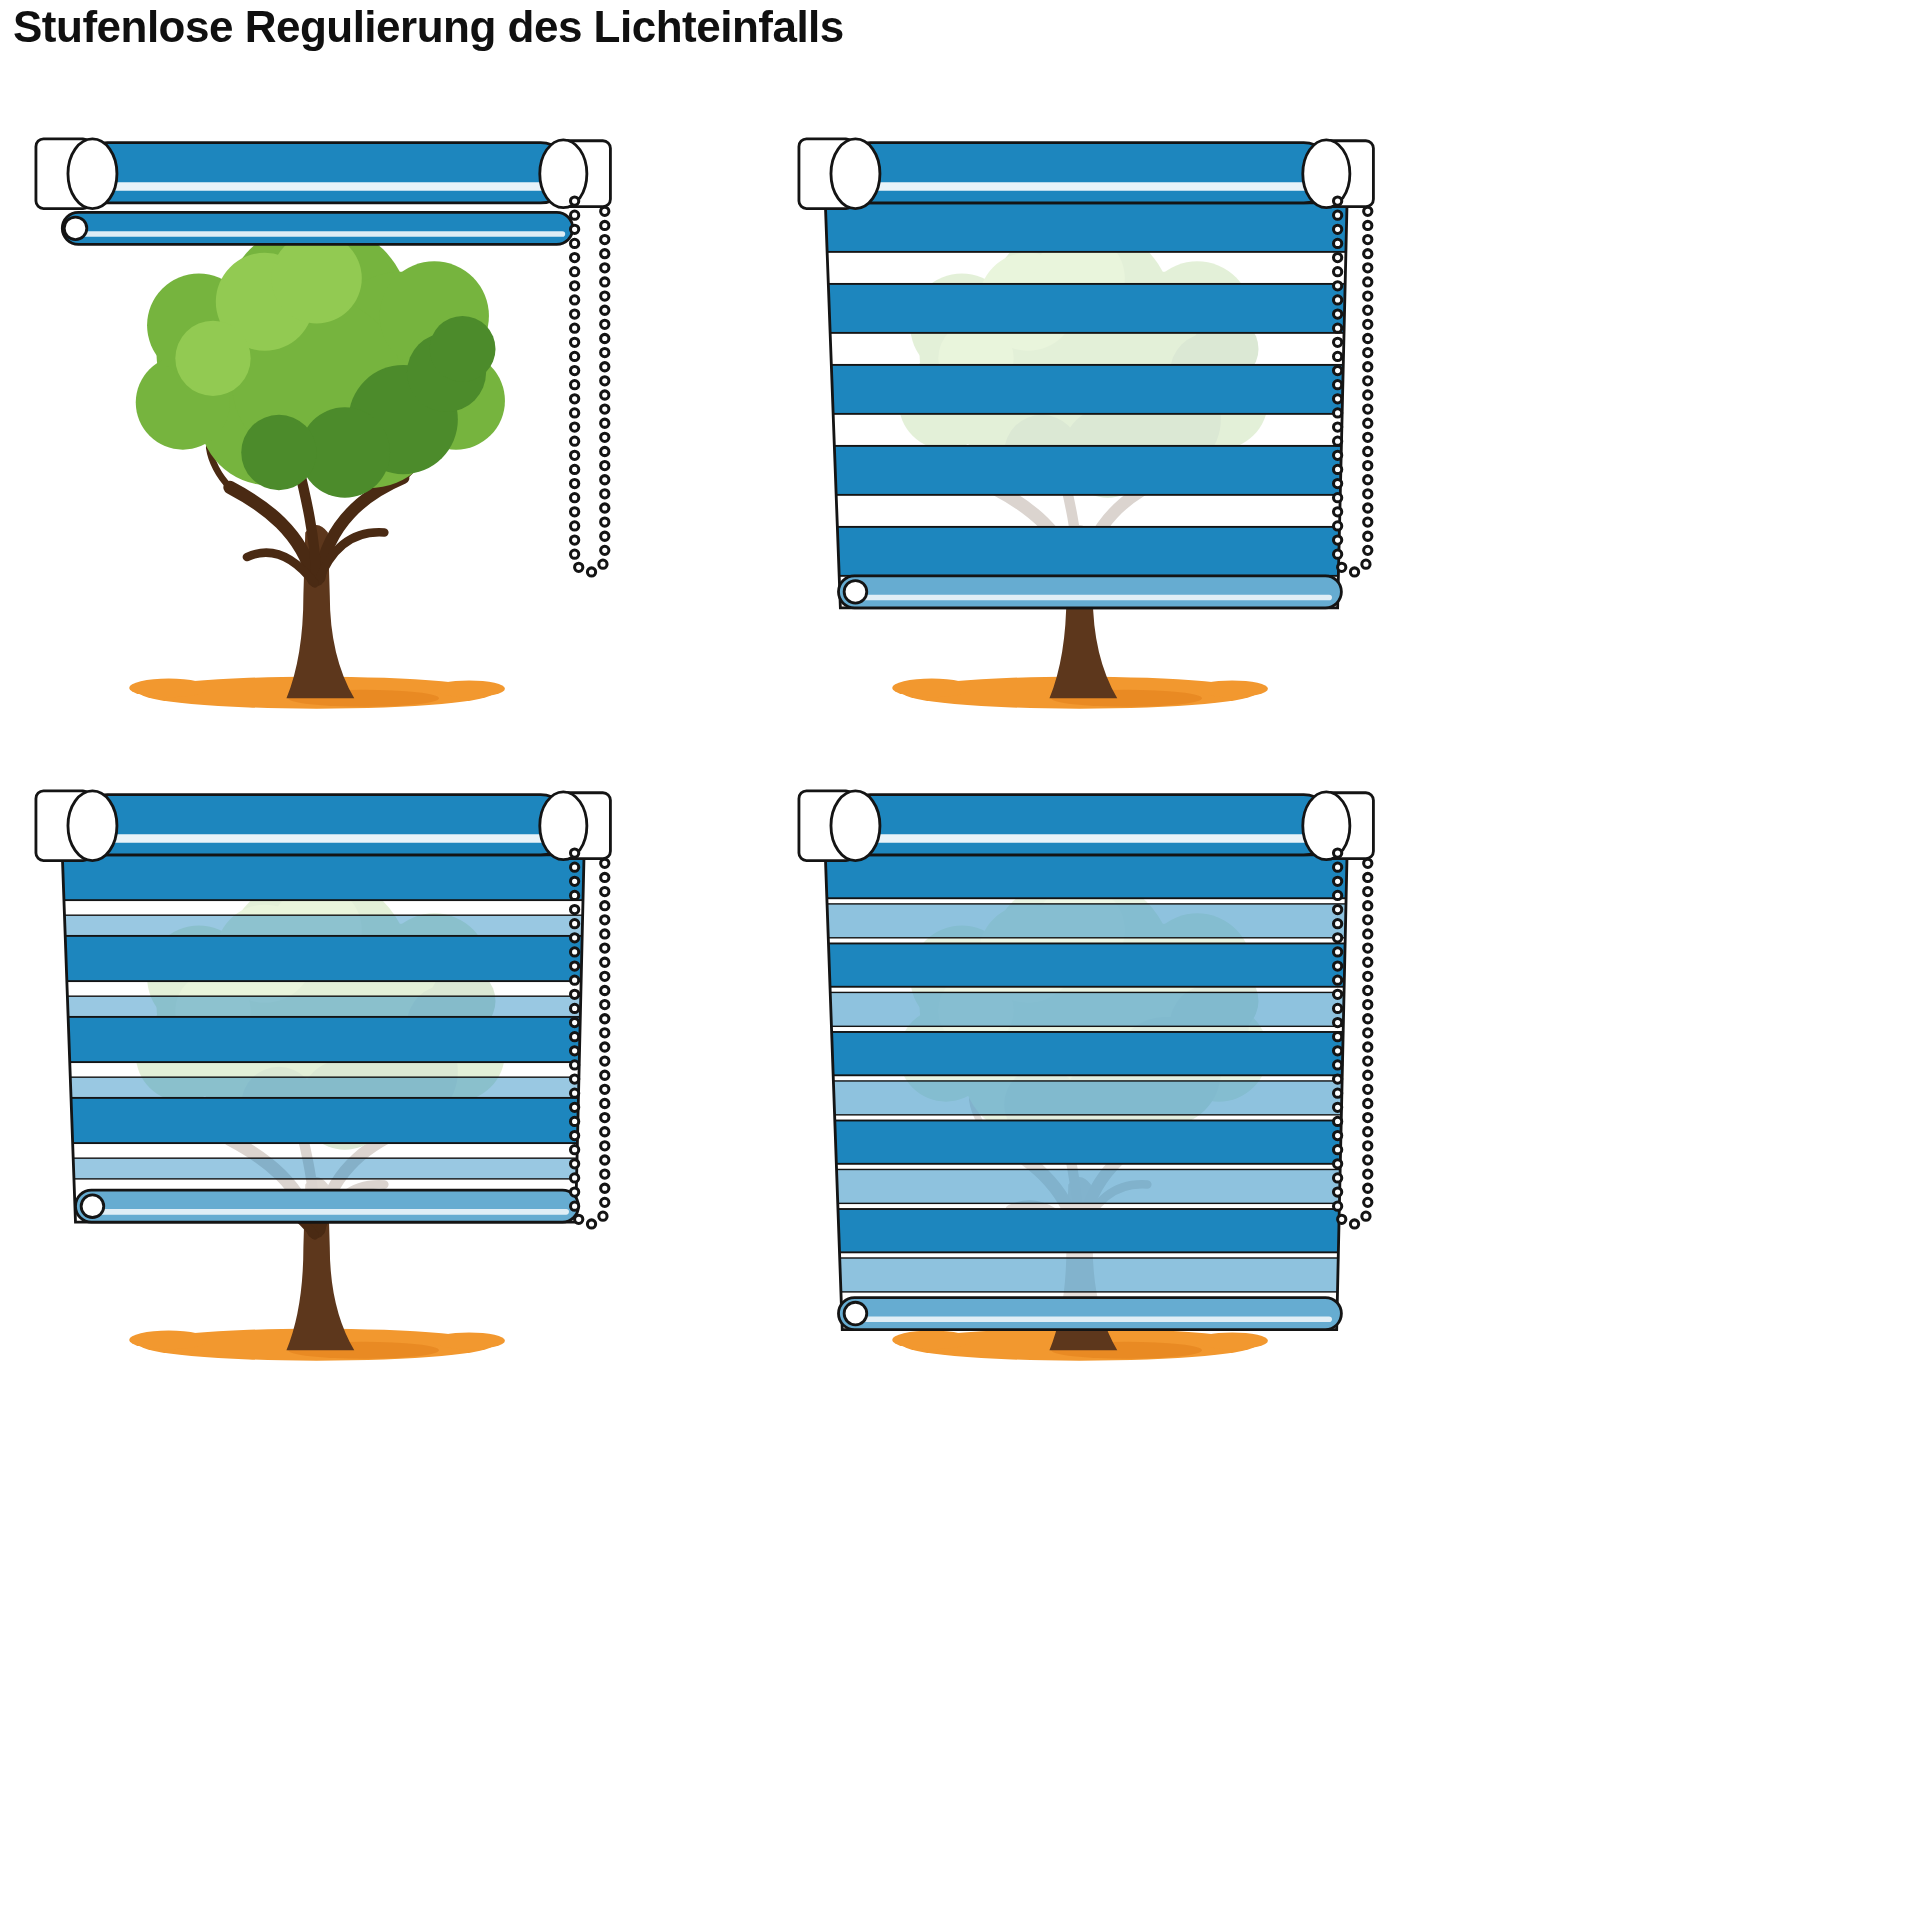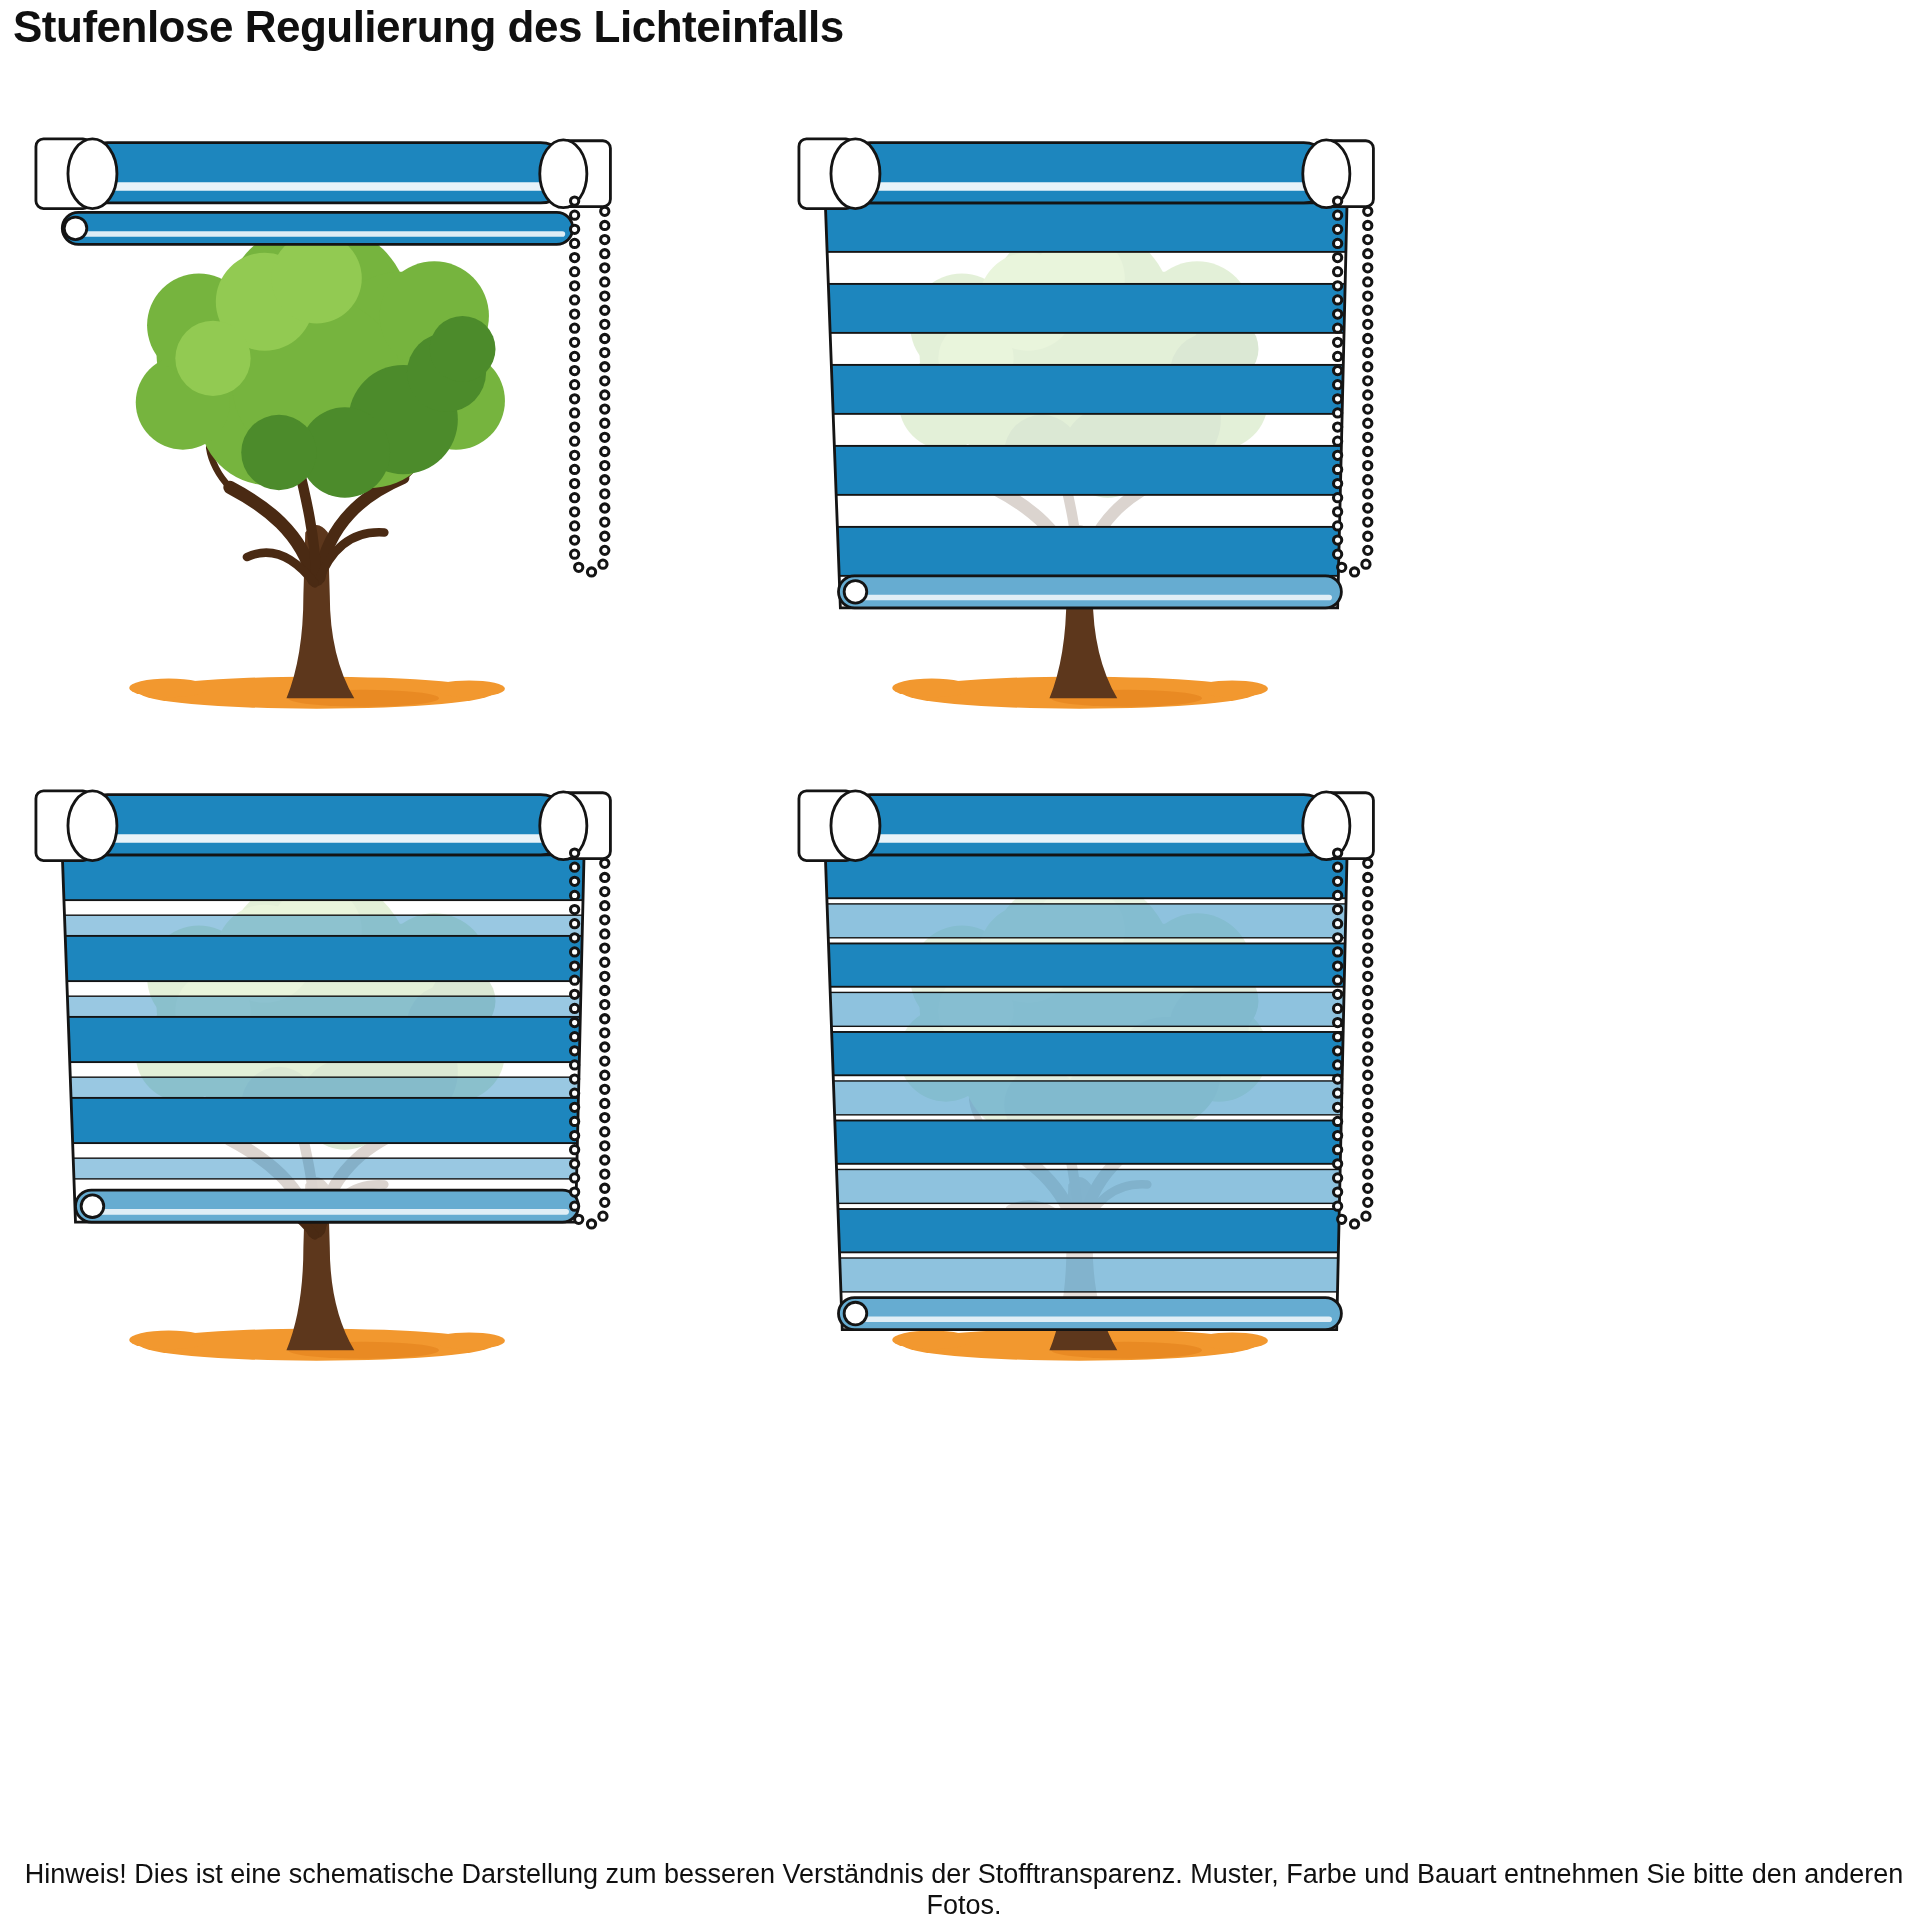--- a/index.html
+++ b/index.html
@@ -207,16 +207,15 @@
         </g>
         <polygon points="30,70 584,70 573,574 48,574" fill="none" stroke="var(--outline)" stroke-width="3"></polygon>
         <use href="#bottombar" transform="translate(0,540)"></use>
         <use href="#roller"></use>
         <use href="#chain"></use>
       </svg>
     </figure>
 
   </div>
 
-  <div class="footnote">Hinweis! Dies ist eine schematische Darstellung zum besseren Verständnis der Stofftransparenz. Muster, Farbe und Bauart entnehmen Sie bitte den anderen Fotos.</div>
 
 </div>
 
 
 </body></html>

